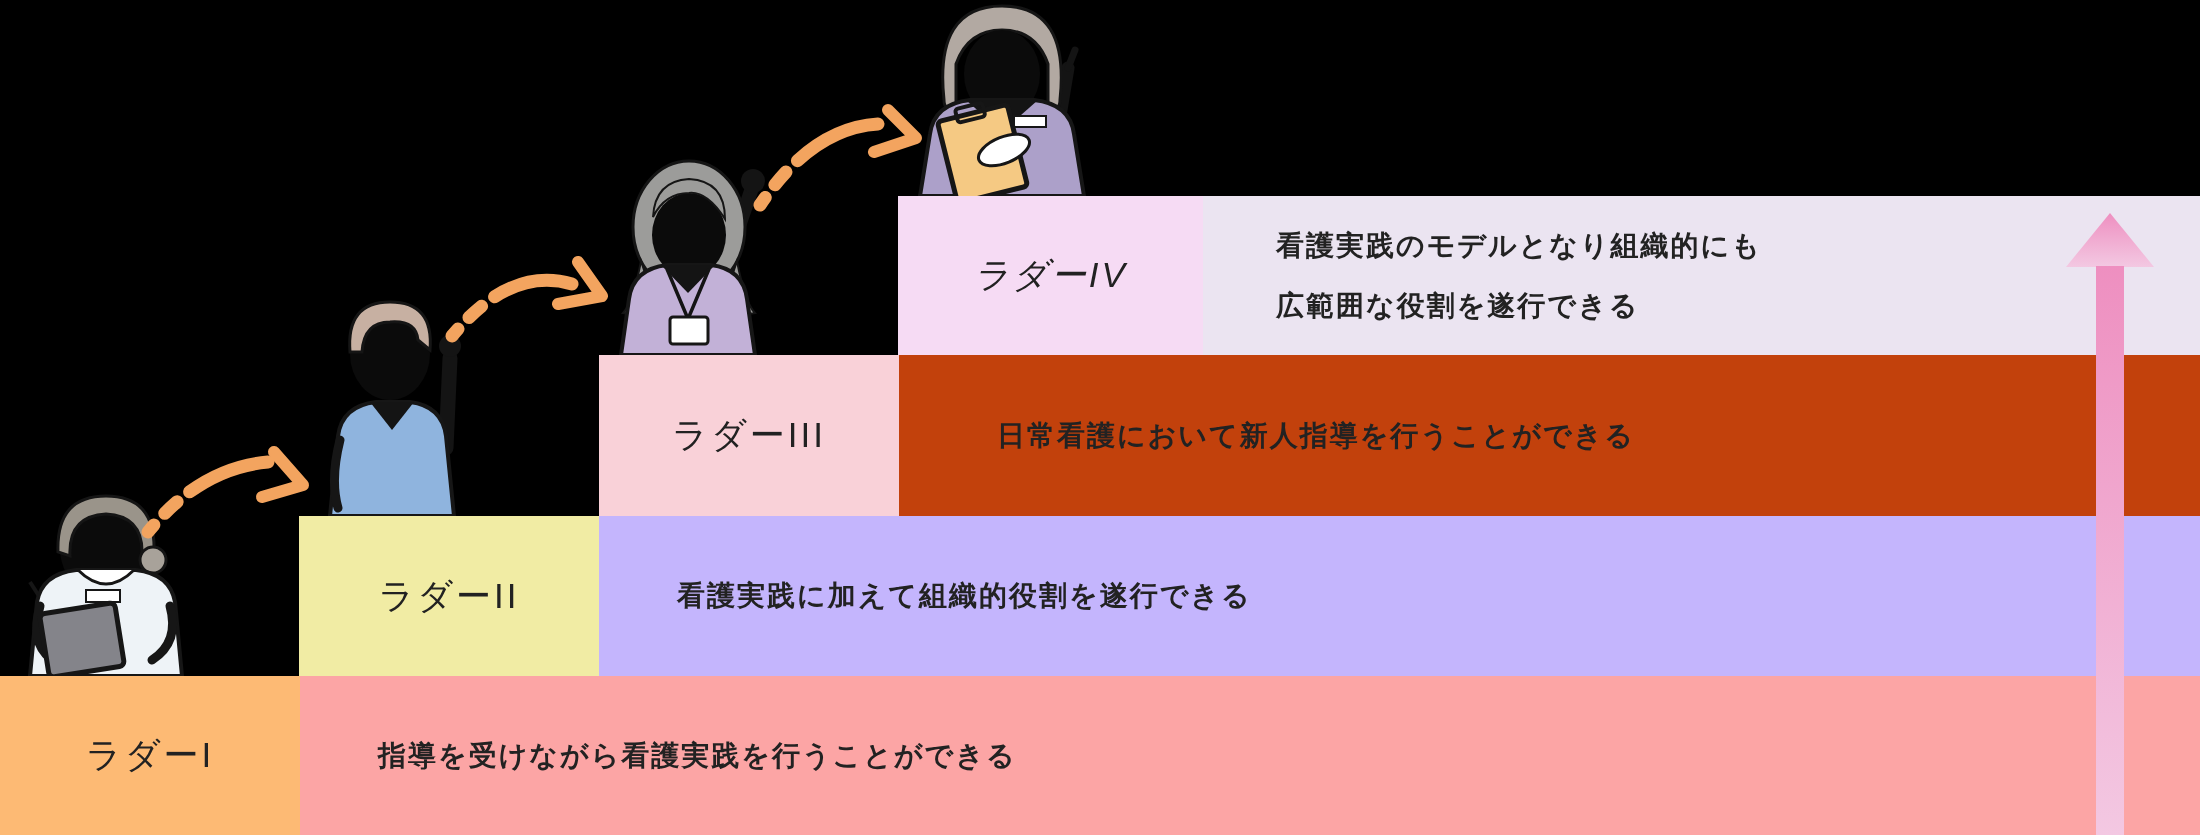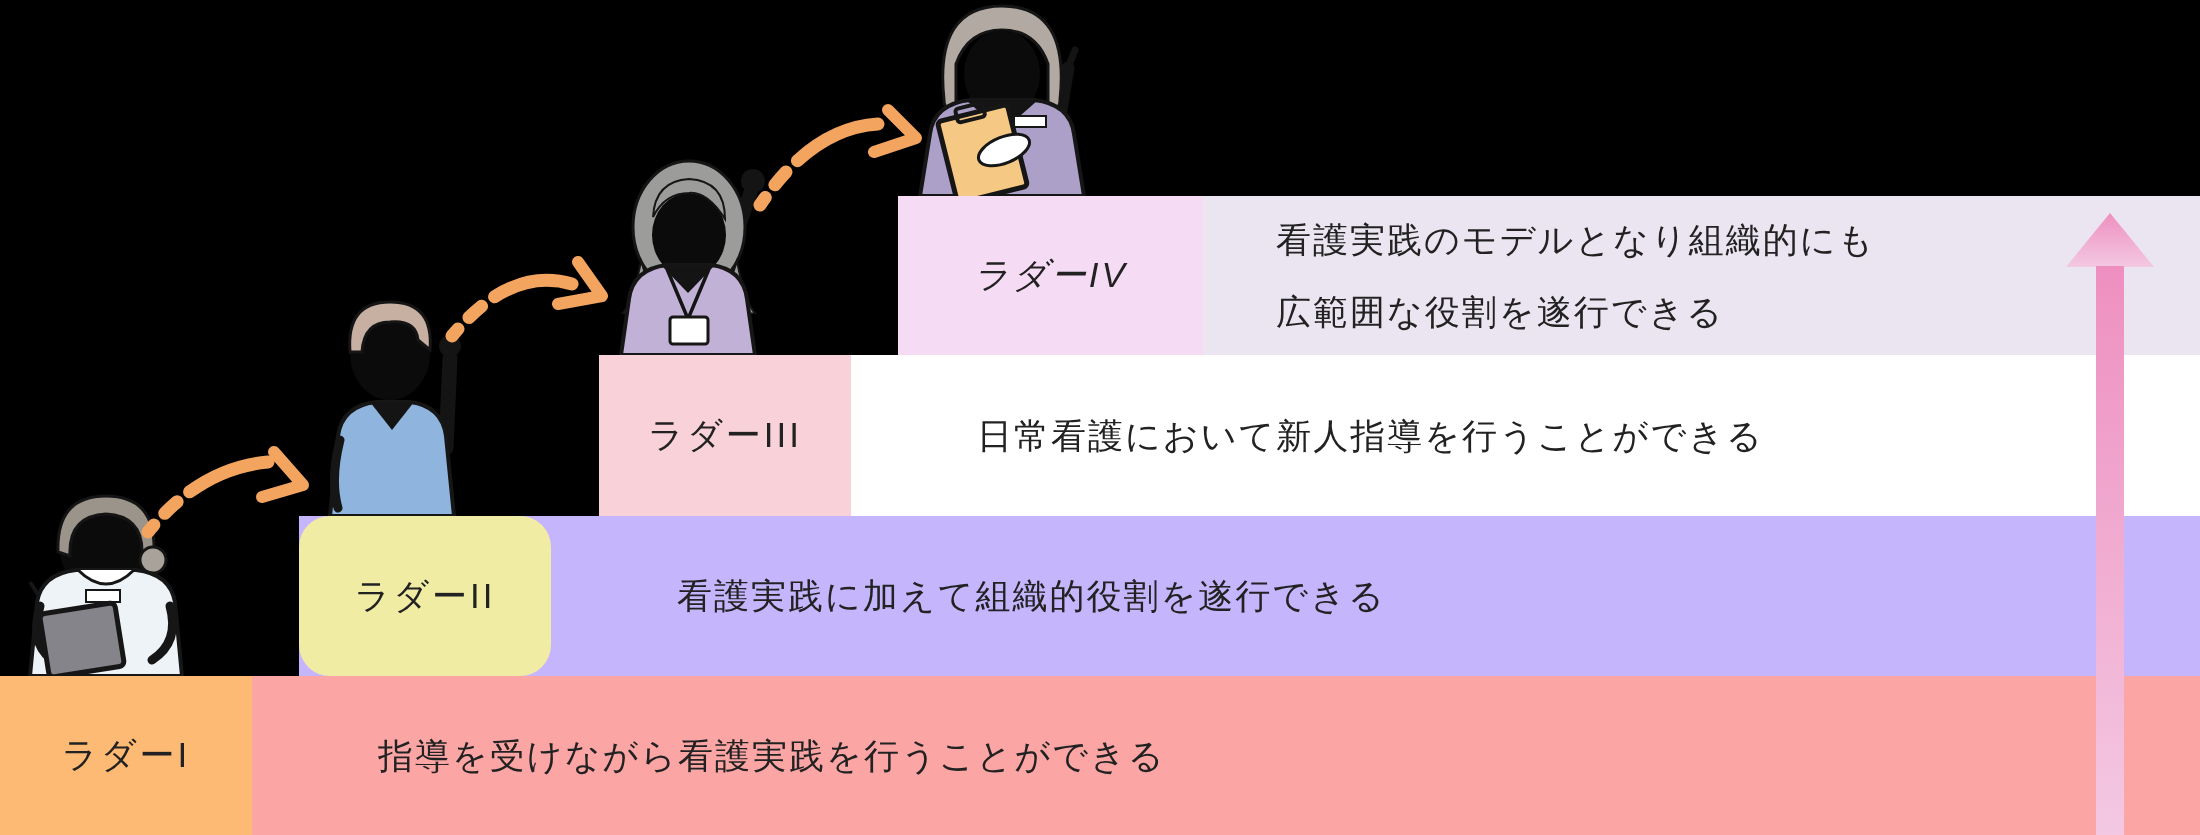--- a/index.html
+++ b/index.html
@@ -3,29 +3,29 @@
 <meta charset="utf-8">
 <style>
   html,body{margin:0;padding:0;background:#000;}
   .stage{
     position:relative;width:2200px;height:835px;background:#000;
     overflow:hidden;font-family:"Liberation Sans","DejaVu Sans",sans-serif;
   }
   .row{position:absolute;right:0;z-index:2;}
   .band{position:absolute;left:0;top:0;right:0;bottom:0;display:flex;align-items:center;}
   .labelbox{
-    position:absolute;top:0;bottom:0;width:252px;
+    position:absolute;top:0;bottom:0;width:300px;
     display:flex;align-items:center;justify-content:center;z-index:2;
   }
   .label{
     font-size:35px;letter-spacing:3px;color:#222;white-space:nowrap;
   }
   .desc{
-    font-size:35px;letter-spacing:2px;color:#222;line-height:72px;
-    white-space:pre-line;z-index:1;
+    font-size:28px;letter-spacing:2px;color:#222;line-height:60px;
+    white-space:pre-line;z-index:1;font-weight:bold;
   }
   
   .row4{top:196px;height:159px;left:898px;}
   .row3{top:355px;height:161px;left:599px;}
   .row2{top:516px;height:160px;left:299px;}
   .row1{top:676px;height:159px;left:0px;}
   .row .desc{margin-left:378px;}
   .row4 .labelbox{width:305px;}
   .figure{position:absolute;z-index:1;}
   .overlay{position:absolute;left:0;top:0;z-index:1;pointer-events:none;}
@@ -105,33 +105,33 @@
     <div class="band" style="background: rgb(235, 228, 241);">
       <div class="desc">看護実践のモデルとなり組織的にも
 広範囲な役割を遂行できる</div>
     </div>
     <div class="labelbox" style="background: rgb(246, 219, 244); font-style: italic;">
       <span class="label">ラダーIV</span>
     </div>
   </div>
 
   <div class="row row3">
-    <div class="band" style="background: #ffffff;">
+    <div class="band" style="background: #c2410c; margin-left: 20px;">
       <div class="desc">日常看護において新人指導を行うことができる</div>
     </div>
     <div class="labelbox" style="background: rgb(249, 209, 216);">
       <span class="label">ラダーIII</span>
     </div>
   </div>
 
   <div class="row row2">
     <div class="band" style="background: #c4b5fd;">
       <div class="desc">看護実践に加えて組織的役割を遂行できる</div>
     </div>
-    <div class="labelbox" style="background: rgb(241, 236, 164); border-radius: 31px;">
+    <div class="labelbox" style="background: rgb(241, 236, 164);">
       <span class="label">ラダーII</span>
     </div>
   </div>
 
   <div class="row row1">
     <div class="band" style="background: #fca5a5;">
       <div class="desc">指導を受けながら看護実践を行うことができる</div>
     </div>
     <div class="labelbox" style="background: #fdba74;">
       <span class="label">ラダーI</span>

